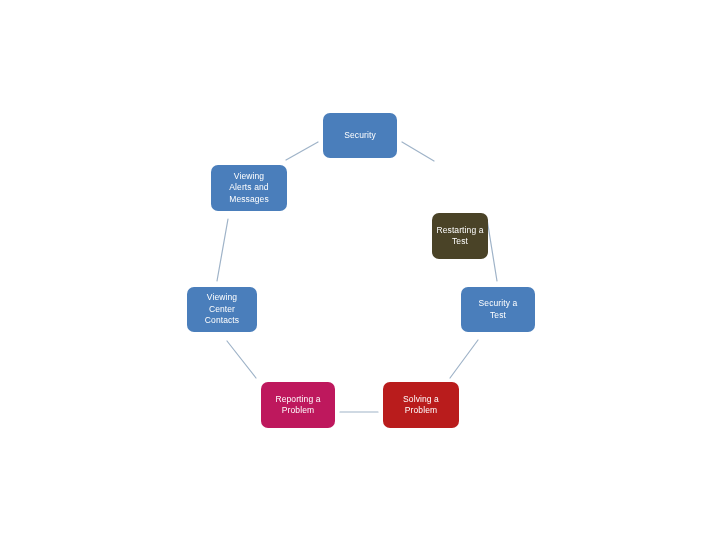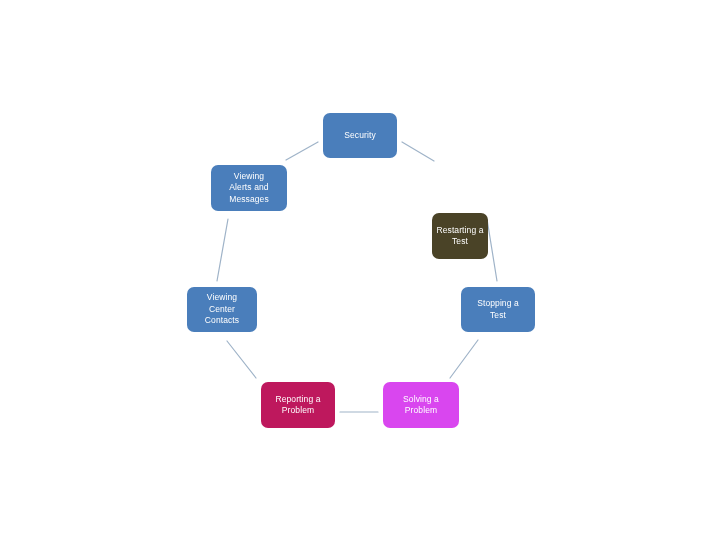--- a/index.html
+++ b/index.html
@@ -56,23 +56,23 @@
         <path d="M 378,412 L 340,412" stroke="#9fb3c8"></path>
         <path d="M 256,378 L 227,341" stroke="#9fb3c8"></path>
         <path d="M 217,281 L 228,219" stroke="#9fb3c8"></path>
       </g>
   </svg>
 
   <div id="node-layer">
       <div class="node" style="left: 323px; top: 113px; width: 74px; height: 45px; background: rgb(74, 126, 187); color: rgb(255, 255, 255);"><span>Security</span></div>
       <div class="node" style="left: 432px; top: 165px; width: 56px; height: 46px; background: rgb(74, 67, 39); color: rgb(255, 255, 255); margin-top: 48px;"><span>Restarting a
 Test</span></div>
-      <div class="node" style="left: 461px; top: 287px; width: 74px; height: 45px; background: rgb(74, 126, 187); color: rgb(255, 255, 255);"><span>Stopping a
+      <div class="node" style="left: 461px; top: 287px; width: 74px; height: 45px; background: rgb(74, 126, 187); color: rgb(255, 255, 255);"><span>Security a
 Test</span></div>
-      <div class="node" style="left: 383px; top: 382px; width: 76px; height: 46px; background: #d946ef; color: rgb(255, 255, 255);"><span>Solving a
+      <div class="node" style="left: 383px; top: 382px; width: 76px; height: 46px; background: #b91c1c; color: rgb(255, 255, 255);"><span>Solving a
 Problem</span></div>
       <div class="node" style="left: 261px; top: 382px; width: 74px; height: 46px; background: #be185d; color: rgb(255, 255, 255);"><span>Reporting a
 Problem</span></div>
       <div class="node" style="left: 187px; top: 287px; width: 70px; height: 45px; background: rgb(74, 126, 187); color: rgb(255, 255, 255);"><span>Viewing
 Center
 Contacts</span></div>
       <div class="node" style="left: 211px; top: 165px; width: 76px; height: 46px; background: rgb(74, 126, 187); color: rgb(255, 255, 255);"><span>Viewing
 Alerts and
 Messages</span></div>
     </div>

